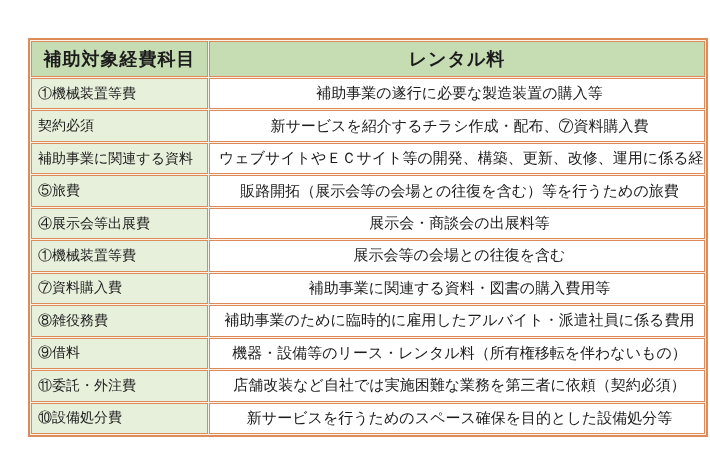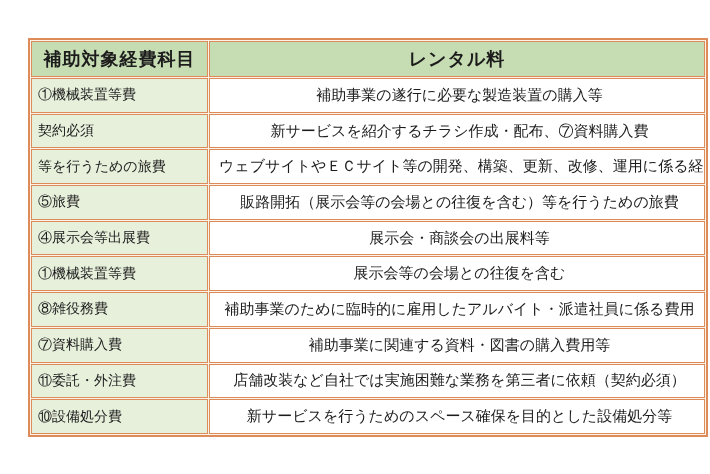--- a/index.html
+++ b/index.html
@@ -84,42 +84,46 @@
     <tbody>
       <tr>
         <td class="cat">①機械装置等費</td>
         <td class="ex">補助事業の遂行に必要な製造装置の購入等</td>
       </tr>
       <tr>
         <td class="cat">契約必須</td>
         <td class="ex">新サービスを紹介するチラシ作成・配布、⑦資料購入費</td>
       </tr>
       <tr>
-        <td class="cat">等を行うための旅費</td>
+        <td class="cat">補助事業に関連する資料</td>
         <td class="ex">ウェブサイトやＥＣサイト等の開発、構築、更新、改修、運用に係る経費</td>
       </tr>
       <tr>
         <td class="cat">⑤旅費</td>
         <td class="ex">販路開拓（展示会等の会場との往復を含む）等を行うための旅費</td>
       </tr>
       <tr>
         <td class="cat">④展示会等出展費</td>
         <td class="ex">展示会・商談会の出展料等</td>
       </tr>
       <tr>
         <td class="cat">①機械装置等費</td>
         <td class="ex">展示会等の会場との往復を含む</td>
       </tr>
       <tr>
+        <td class="cat">⑦資料購入費</td>
+        <td class="ex">補助事業に関連する資料・図書の購入費用等</td>
+      </tr>
+      <tr>
         <td class="cat">⑧雑役務費</td>
         <td class="ex">補助事業のために臨時的に雇用したアルバイト・派遣社員に係る費用</td>
       </tr>
       <tr>
-        <td class="cat">⑦資料購入費</td>
-        <td class="ex">補助事業に関連する資料・図書の購入費用等</td>
+        <td class="cat">⑨借料</td>
+        <td class="ex">機器・設備等のリース・レンタル料（所有権移転を伴わないもの）</td>
       </tr>
       <tr>
         <td class="cat">⑪委託・外注費</td>
         <td class="ex">店舗改装など自社では実施困難な業務を第三者に依頼（契約必須）</td>
       </tr>
       <tr>
         <td class="cat">⑩設備処分費</td>
         <td class="ex">新サービスを行うためのスペース確保を目的とした設備処分等</td>
       </tr>
     </tbody>

